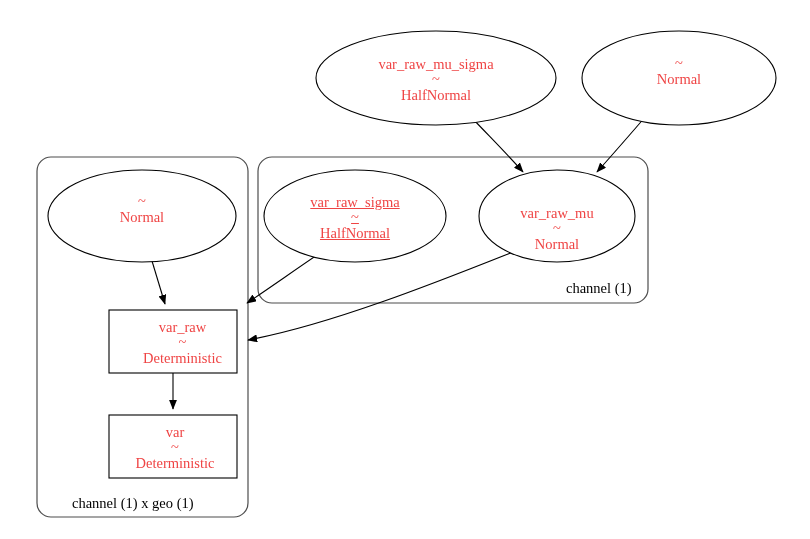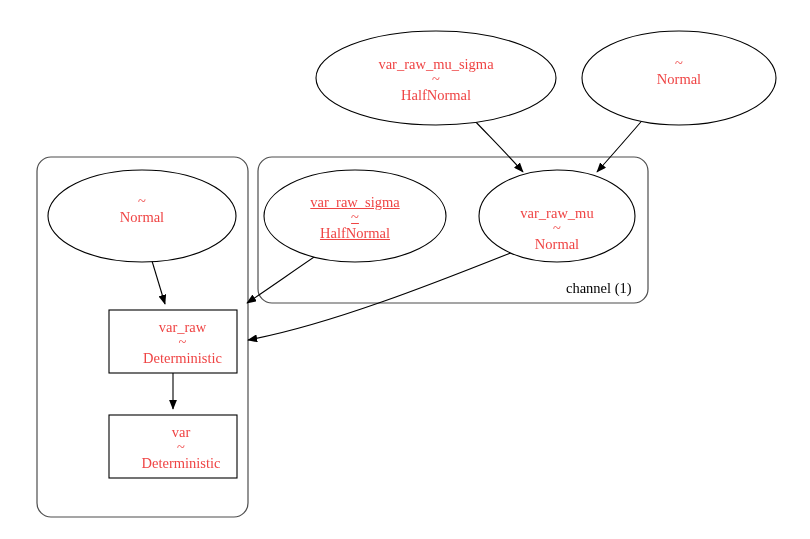--- a/index.html
+++ b/index.html
@@ -121,22 +121,23 @@
     <span class="lbl-tilde">~</span>
     <span class="lbl-dist">Normal</span>
   </div>
 
   <div class="node-label" style="left:109px; top:319px; width:147px;">
     <span class="lbl-name">var_raw</span>
     <span class="lbl-tilde">~</span>
     <span class="lbl-dist">Deterministic</span>
   </div>
 
-  <div class="node-label" style="left:109px; top:424px; width:144px;">
+  <div class="node-label" style="left:103px; top:424px; width:144px;">
     <span class="lbl-name">var</span>
     <span class="lbl-tilde">~</span>
     <span class="lbl-dist">Deterministic</span>
   </div>
 
+  <div class="plate-label" style="left:72px; top:495px;">channel (1) x geo (1)</div>
 
   <div class="plate-label" style="left:566px; top:280px;">channel (1)</div>
 
 </div>
 
 </body></html>

